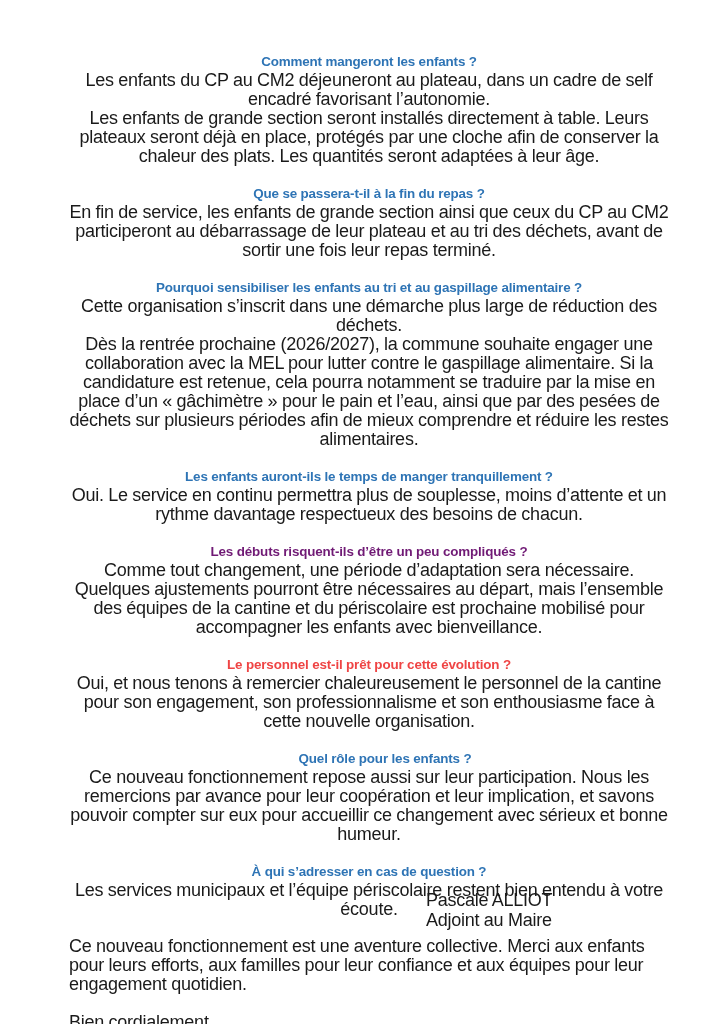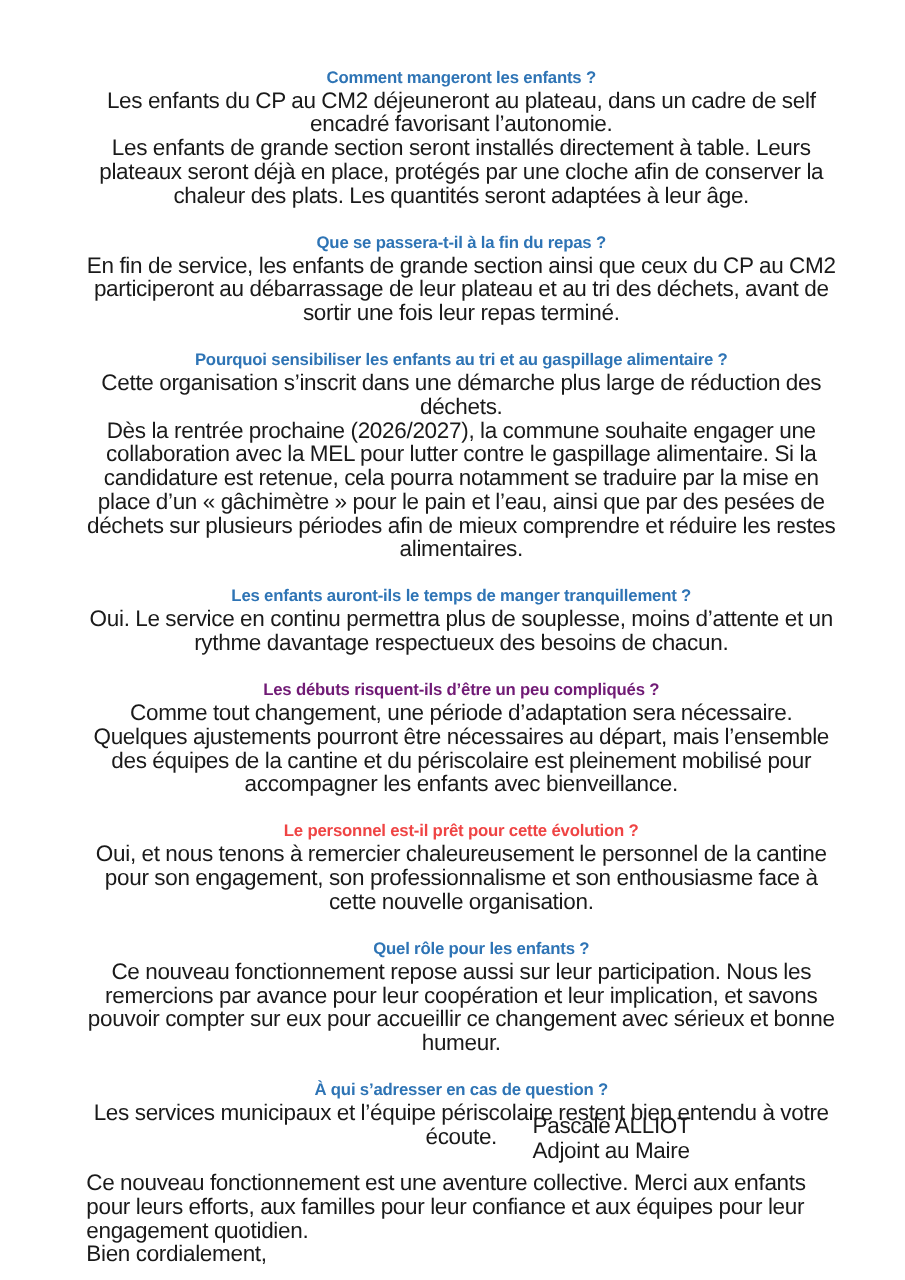--- a/index.html
+++ b/index.html
@@ -35,20 +35,21 @@
     }
     .para {
       font-size: 18px;
       line-height: 19px;
       margin: 0;
       letter-spacing: -0.25px;
       word-spacing: -0.2px;
     }
     .closing {
       margin-top: 0;
+      margin-bottom: 19px;
     }
     .signoff {
       margin-top: 0;
     }
     .signature {
       position: absolute;
       left: 426px;
       top: 890px;
     }
     .signature .para {
@@ -77,21 +78,21 @@
     <p class="para">Dès la rentrée prochaine (2026/2027), la commune souhaite engager une collaboration avec la MEL pour lutter contre le gaspillage alimentaire. Si la candidature est retenue, cela pourra notamment se traduire par la mise en place d’un « gâchimètre » pour le pain et l’eau, ainsi que par des pesées de déchets sur plusieurs périodes afin de mieux comprendre et réduire les restes alimentaires.</p>
   </div>
 
   <div class="section">
     <p class="heading" style="color: rgb(46, 116, 181);">Les enfants auront-ils le temps de manger tranquillement ?</p>
     <p class="para">Oui. Le service en continu permettra plus de souplesse, moins d’attente et un rythme davantage respectueux des besoins de chacun.</p>
   </div>
 
   <div class="section">
     <p class="heading" style="color: #701a75;">Les débuts risquent-ils d’être un peu compliqués ?</p>
-    <p class="para">Comme tout changement, une période d’adaptation sera nécessaire. Quelques ajustements pourront être nécessaires au départ, mais l’ensemble des équipes de la cantine et du périscolaire est pleinement mobilisé pour accompagner les enfants avec bienveillance.</p>
+    <p class="para">Comme tout changement, une période d’adaptation sera nécessaire. Quelques ajustements pourront être nécessaires au départ, mais l’ensemble des équipes de la cantine et du périscolaire est prochaine mobilisé pour accompagner les enfants avec bienveillance.</p>
   </div>
 
   <div class="section">
     <p class="heading" style="color: #ef4444;">Le personnel est-il prêt pour cette évolution ?</p>
     <p class="para">Oui, et nous tenons à remercier chaleureusement le personnel de la cantine pour son engagement, son professionnalisme et son enthousiasme face à cette nouvelle organisation.</p>
   </div>
 
   <div class="section">
     <p class="heading" style="color: rgb(46, 116, 181); margin-left: 32px;">Quel rôle pour les enfants ?</p>
     <p class="para">Ce nouveau fonctionnement repose aussi sur leur participation. Nous les remercions par avance pour leur coopération et leur implication, et savons pouvoir compter sur eux pour accueillir ce changement avec sérieux et bonne humeur.</p>

